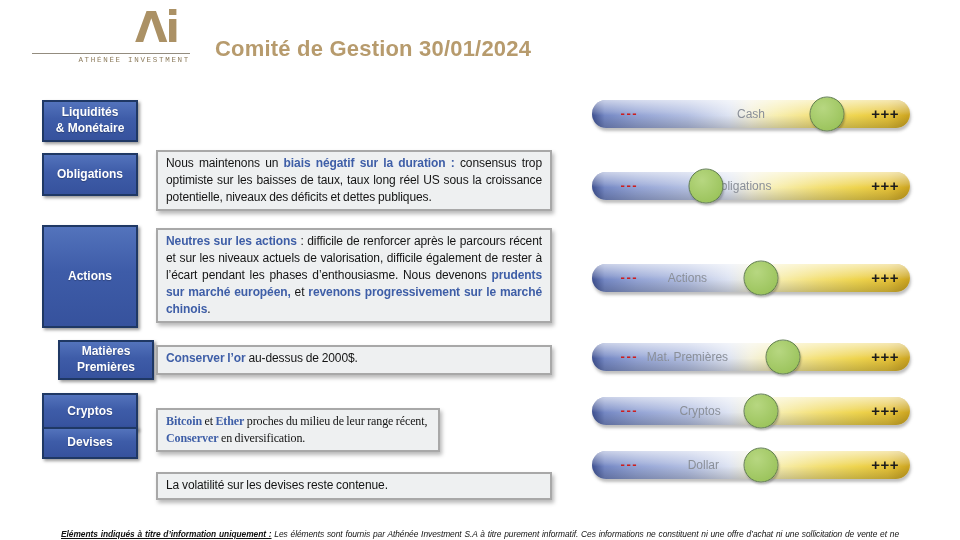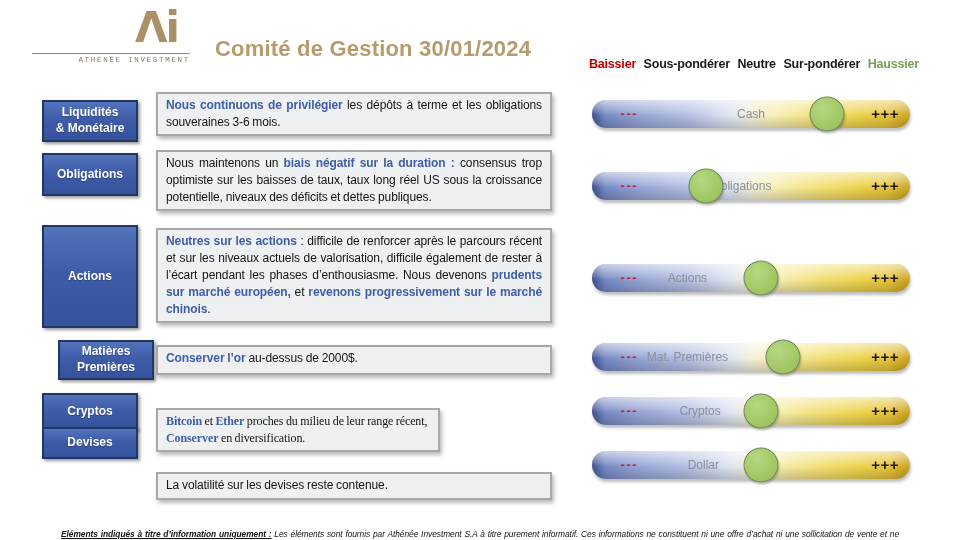--- a/index.html
+++ b/index.html
@@ -93,34 +93,24 @@
 
 <div class="slide">
 
   <div class="logo">
     <div class="logo-glyph">Λi</div>
     <div class="logo-rule"></div>
     <div class="logo-caption">ATHÉNÉE INVESTMENT</div>
   </div>
   <h1 class="title">Comité de Gestion 30/01/2024</h1>
 
-  <div class="legend">
-    <span style="color: rgb(192, 0, 0);">Baissier</span>
-    <span style="color: rgb(26, 26, 26);">Sous-pondérer</span>
-    <span style="color: rgb(26, 26, 26);">Neutre</span>
-    <span style="color: rgb(26, 26, 26);">Sur-pondérer</span>
-    <span style="color: rgb(121, 160, 84);">Haussier</span>
-  </div>
 
   <div class="cat" style="top:100px;height:42px;">
     <span class="cat-label">Liquidités
 &amp; Monétaire</span>
-  </div>
-  <div class="note" style="top:92px;min-height:40px;">
-    <p><span class="accent">Nous continuons de privilégier</span><span> les dépôts à terme et les obligations souveraines 3-6 mois.</span></p>
   </div>
   <div class="gauge" style="top:100px;">
     <span class="minus">---</span>
     <span class="glabel" style="left: 50%;">Cash</span>
     <span class="plus">+++</span>
     <span class="marker" style="left: 74%;"></span>
   </div>
 
   <div class="cat" style="top:153px;height:43px;">
     <span class="cat-label">Obligations</span>

